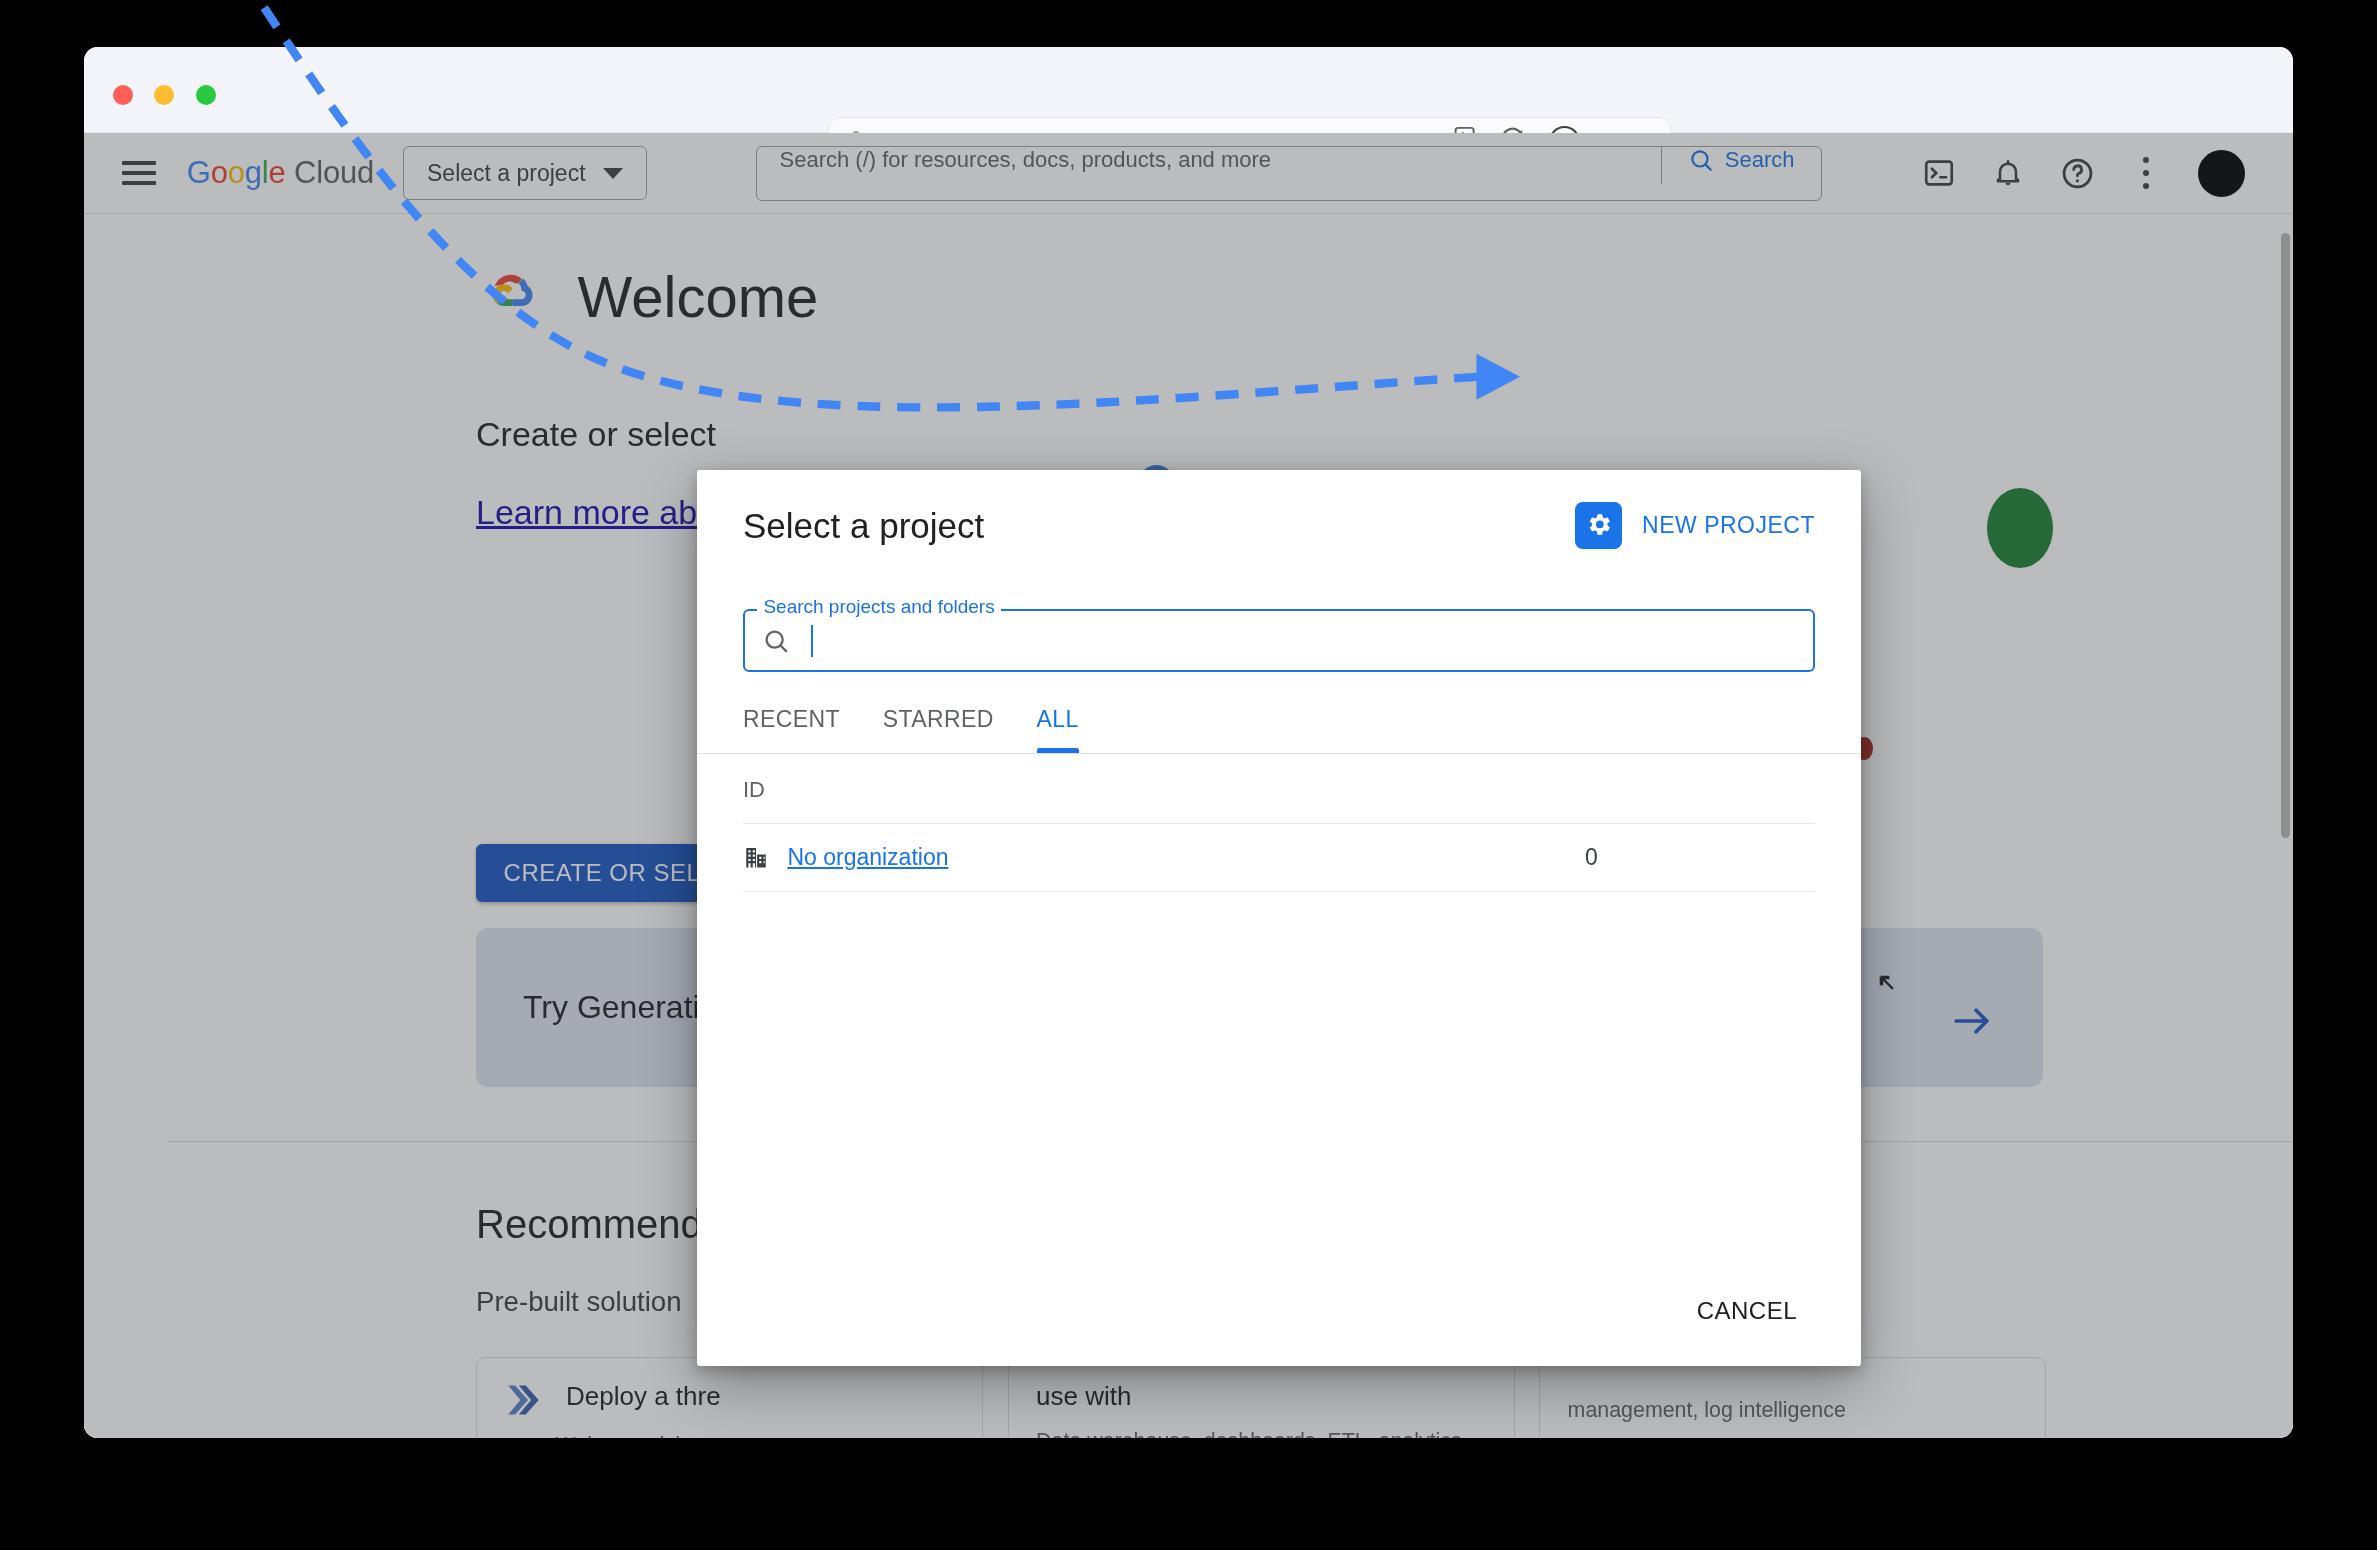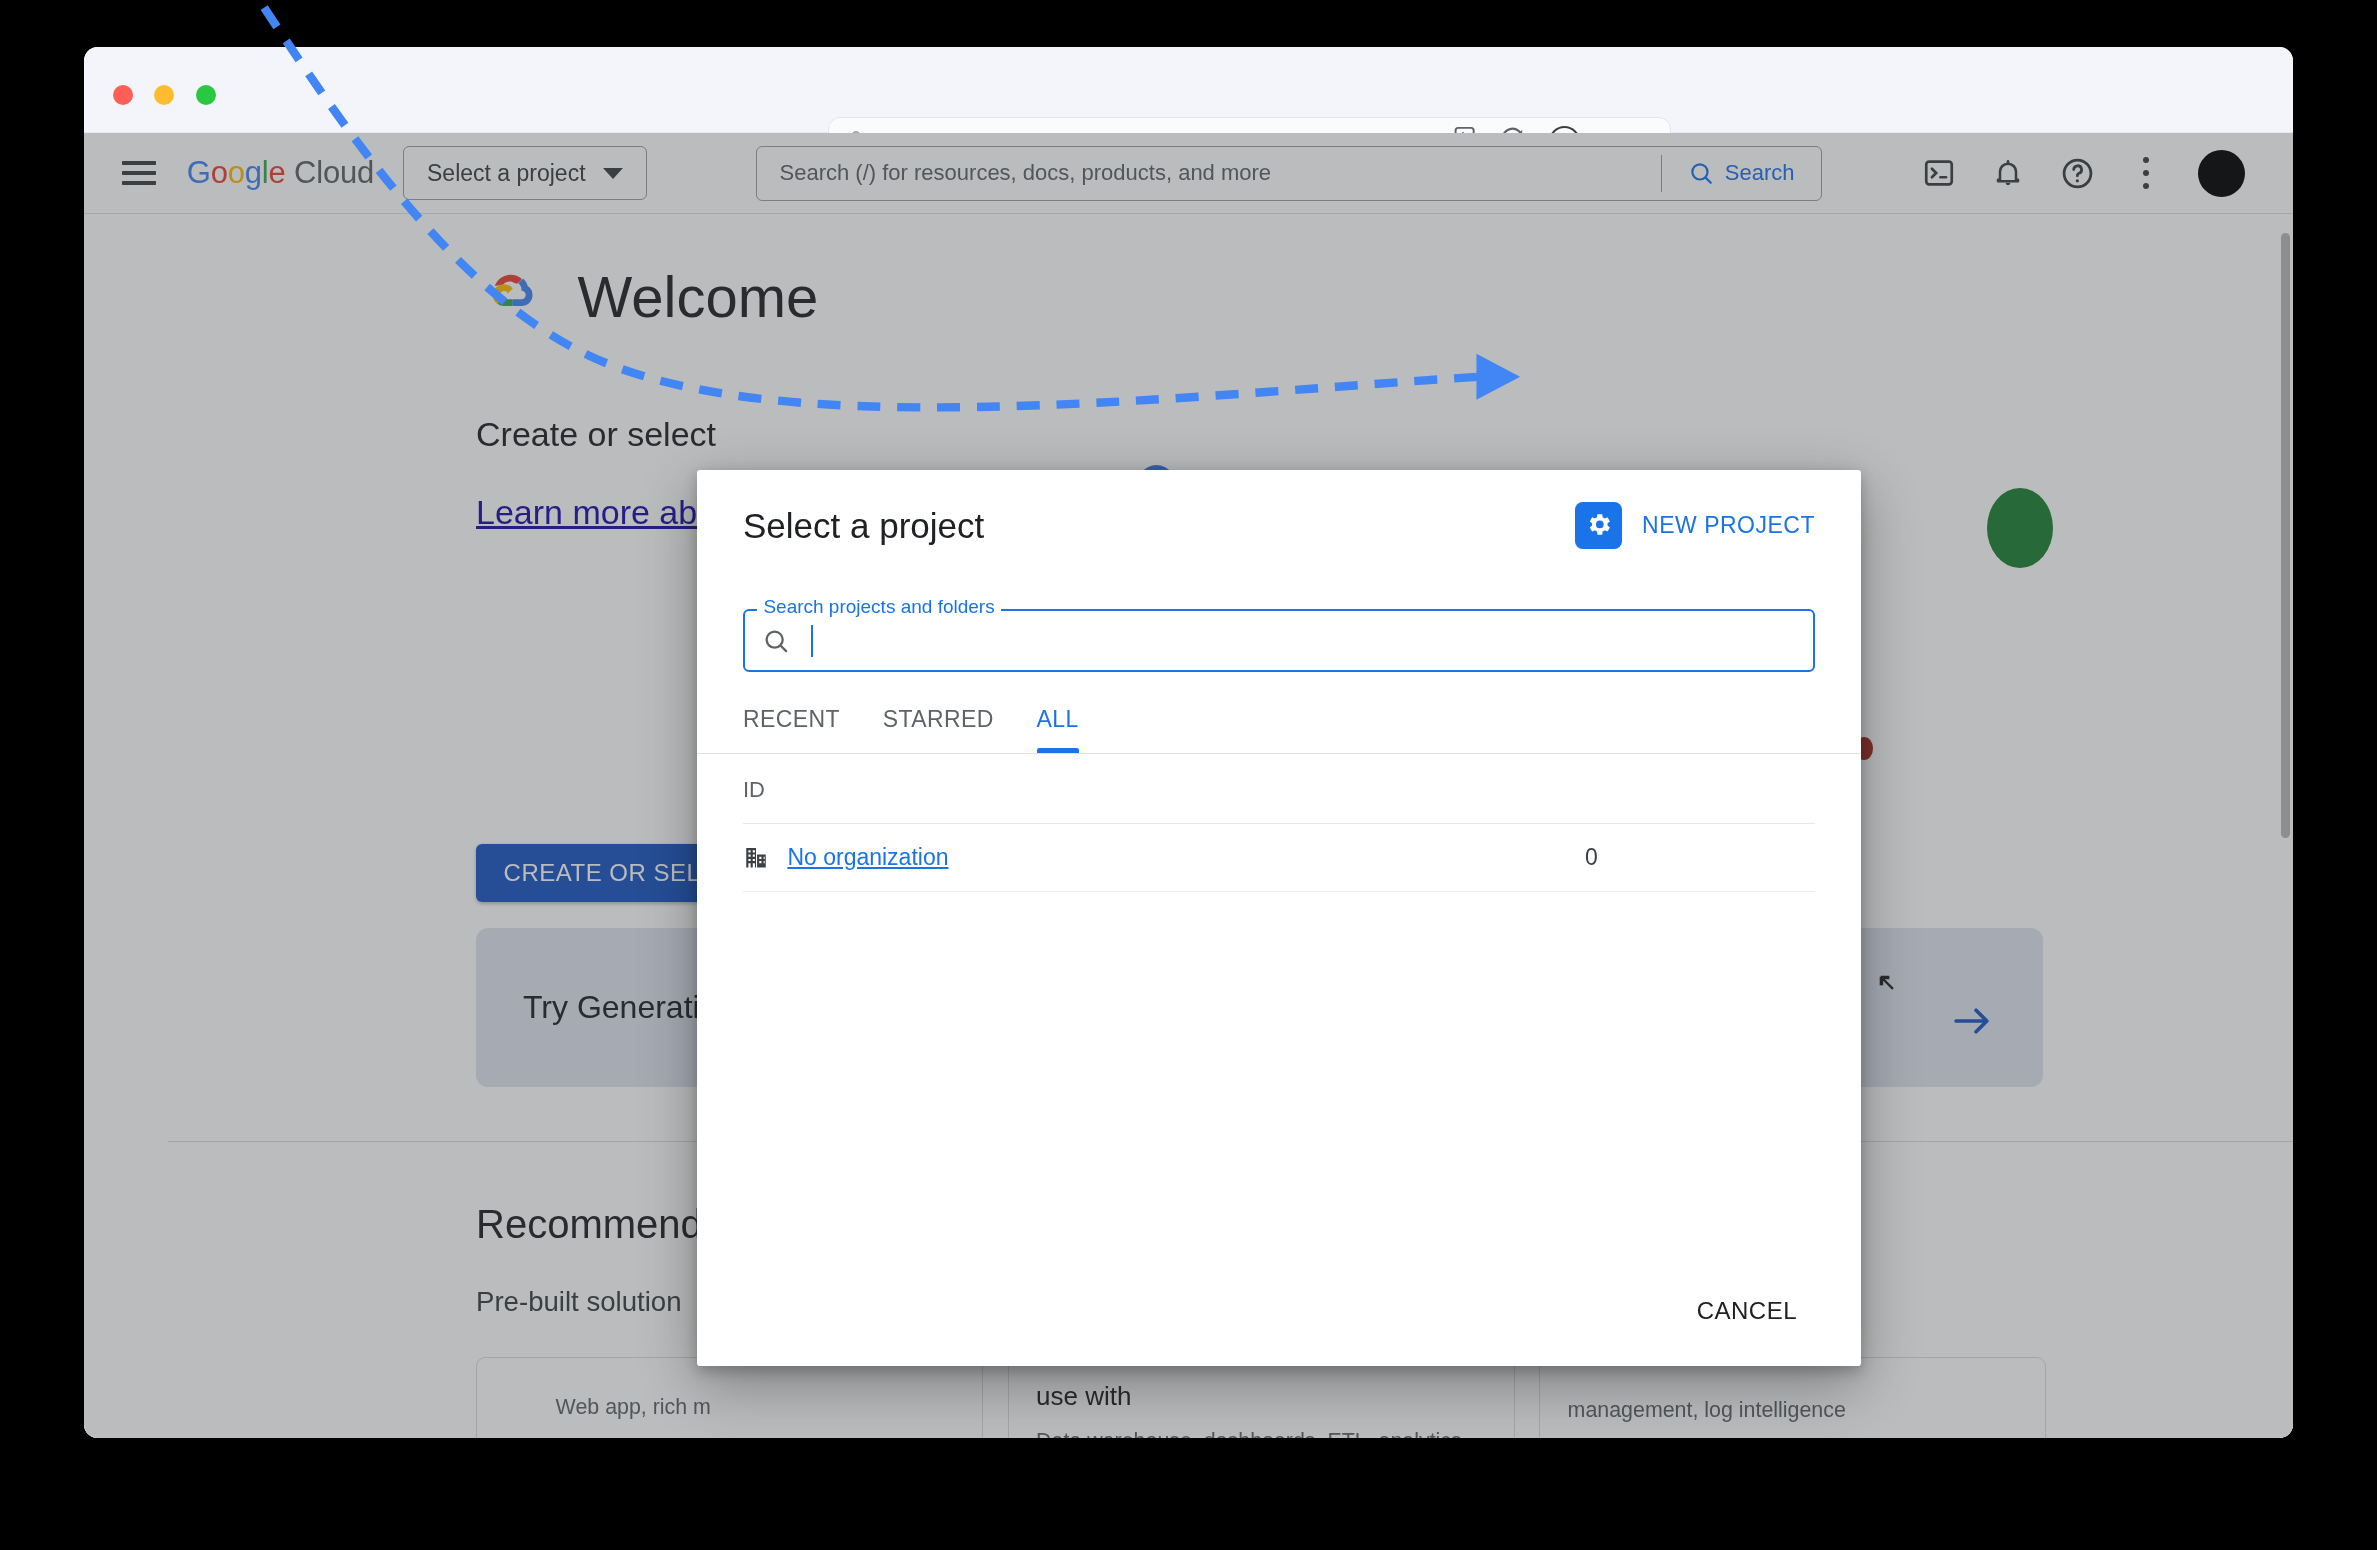--- a/index.html
+++ b/index.html
@@ -113,21 +113,21 @@
     border-right: 10px solid transparent;
     border-top: 11.5px solid #3c4043;
   }
 
   .search-wrap {
     margin-left: 109px;
     flex: 1; max-width: 1066px;
     height: 55px;
     border: 0.8px solid #9aa0a6;
     border-radius: 6.1px;
-    display: flex; align-items: center;
+    display: flex; align-items: flex-start;
     background: #fff;
   }
   .search-placeholder {
     flex: 1; padding: 0 23px;
     font-size: 22px; color: #5f6368;
     white-space: nowrap;
   }
   .search-divider { width:0.8px; height: 37px; background:#9aa0a6; }
   .search-btn {
     display:flex; align-items:center; gap: 10.7px;
@@ -422,20 +422,27 @@
         </div>
       </div>
 
       <div class="section-divider"></div>
 
       <div class="rec-title">Recommende</div>
       <div class="rec-sub">Pre-built solution</div>
 
       <div class="cards">
         <div class="card">
+          <div class="card-head">
+            <svg width="43" height="38" viewBox="0 0 28 25">
+              <path fill="#5b7fc7" d="M2 3l8 9.5L2 22l4.5 0L15 12.5 6.5 3z"></path>
+              <path fill="#3b5fa8" d="M9 3l8 9.5L9 22l4.5 0L22 12.5 13.5 3z"></path>
+            </svg>
+            <span class="card-title">Deploy a thre</span>
+          </div>
           <div class="card-desc indent">
             <div>Web app, rich m</div>
 
           </div>
         </div>
 
         <div class="card">
           <div class="card-head">
             <span class="card-title">use with</span>
           </div>

